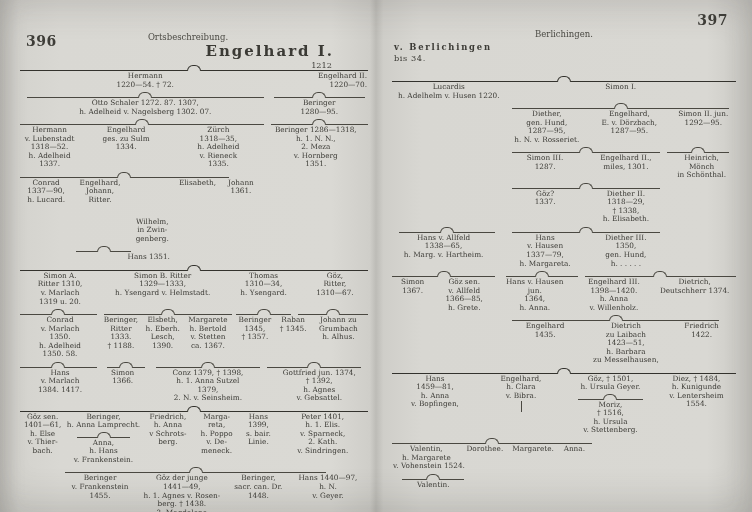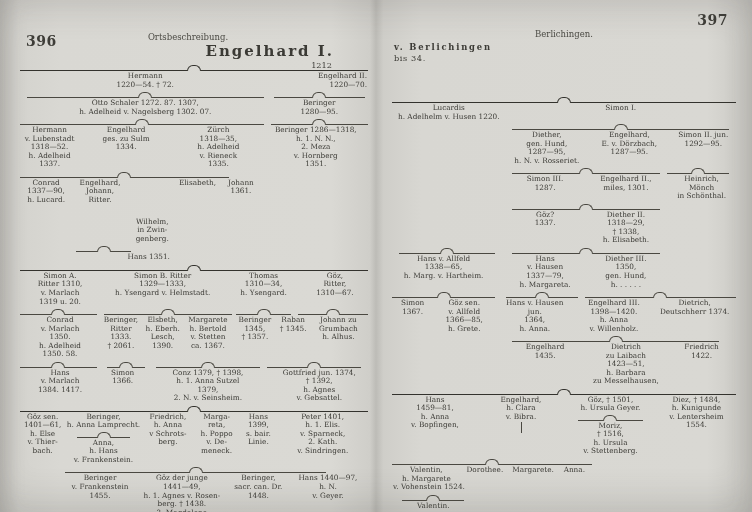--- a/index.html
+++ b/index.html
@@ -17,21 +17,21 @@
   .running{position:absolute;top:32px;left:0;width:100%;text-align:center;font-size:8.5px;color:#4a4943;}
   .page.right .running{top:29px;}
   .root{position:absolute;right:42px;top:42px;text-align:right;}
   .rootname{font-size:15px;letter-spacing:2px;font-weight:600;}
   .rootyear{font-size:8.2px;padding-right:2px;}
   .marginlabel{position:absolute;left:18px;top:42px;}
   .ml1{font-size:8.4px;letter-spacing:1.8px;font-weight:600;}
   .ml2{font-size:8.2px;letter-spacing:.6px;margin-top:1px;}
   .tree{position:absolute;}
   #tree-left{left:20px;top:62px;width:348px;}
-  #tree-right{left:16px;top:94px;width:344px;}
+  #tree-right{left:16px;top:73px;width:344px;}
   .trow{position:relative;margin-top:2px;}
   .trow.has-brace{padding-top:7px;}
   .cells{display:flex;align-items:flex-start;}
   .cell{box-sizing:border-box;text-align:center;padding:0 1px;min-height:4px;}
   .line{font-size:7.3px;line-height:1.17;white-space:nowrap;color:#3b3a35;}
   .block{margin-top:1px;}
   .brace{position:absolute;top:1px;height:6px;display:flex;align-items:flex-end;}
   .brace i{display:block;}
   .brace .bl,.brace .br{flex:1;height:0;border-top:1px solid #4a4841;}
   .brace .bm{width:12px;height:5px;border:1px solid #4a4841;border-bottom:none;border-radius:6px 6px 0 0;}
@@ -273,21 +273,21 @@
                 <div class="line">1350.</div>
                 <div class="line">h. Adelheid</div>
                 <div class="line">1350. 58.</div>
               </div>
             </div>
             <div class="cell" style="width: 12%;">
               <div class="block">
                 <div class="line">Beringer,</div>
                 <div class="line">Ritter</div>
                 <div class="line">1333.</div>
-                <div class="line">† 2061.</div>
+                <div class="line">† 1188.</div>
               </div>
             </div>
             <div class="cell" style="width: 12%;">
               <div class="block">
                 <div class="line">Elsbeth,</div>
                 <div class="line">h. Eberh.</div>
                 <div class="line">Lesch,</div>
                 <div class="line">1390.</div>
               </div>
             </div>

